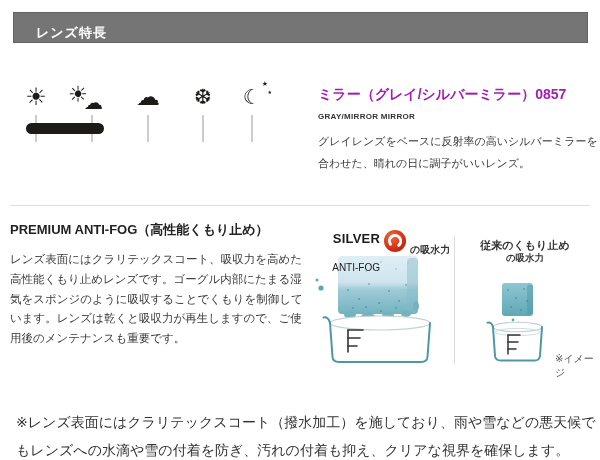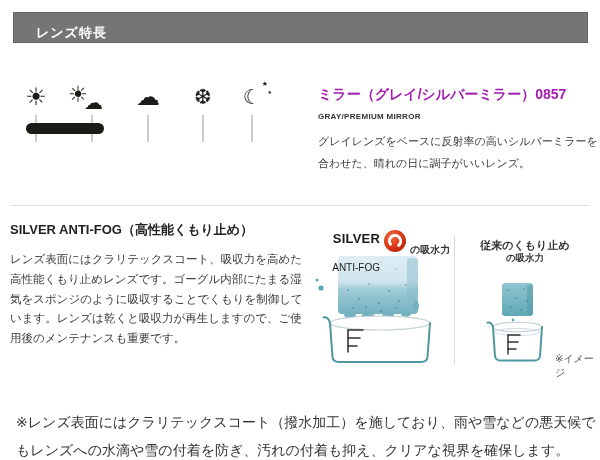--- a/index.html
+++ b/index.html
@@ -88,28 +88,28 @@
     <span class="tick" style="left:15px"></span>
     <span class="tick" style="left:71px"></span>
     <span class="tick" style="left:127px"></span>
     <span class="tick" style="left:182px"></span>
     <span class="tick" style="left:231px"></span>
     <span class="range-pill"></span>
   </div>
 
   <div class="lens-info">
     <h2 class="lens-title">ミラー（グレイ/シルバーミラー）0857</h2>
-    <div class="lens-sub">GRAY/PREMIUM MIRROR</div>
+    <div class="lens-sub">GRAY/MIRROR MIRROR</div>
     <div class="lens-desc">グレイレンズをベースに反射率の高いシルバーミラーを合わせた、晴れの日に調子がいいレンズ。</div>
   </div>
 
   <div class="h-divider"></div>
 
   <div class="antifog-text">
-    <h3 class="antifog-title">SILVER ANTI-FOG（高性能くもり止め）</h3>
+    <h3 class="antifog-title">PREMIUM ANTI-FOG（高性能くもり止め）</h3>
     <div class="antifog-desc">レンズ表面にはクラリテックスコート、吸収力を高めた高性能くもり止めレンズです。ゴーグル内部にたまる湿気をスポンジのように吸収することでくもりを制御しています。レンズは乾くと吸収力が再生しますので、ご使用後のメンテナンスも重要です。</div>
   </div>
 
   <div class="diagram">
 
     <svg class="panel-svg" width="145" height="142" viewBox="0 0 145 142">
       <defs>
         <linearGradient id="grad-sponge-l" x1="0" y1="0" x2="0" y2="1">
           <stop offset="0" stop-color="#dfeef5"></stop>
           <stop offset="0.45" stop-color="#cfe4ee"></stop>

